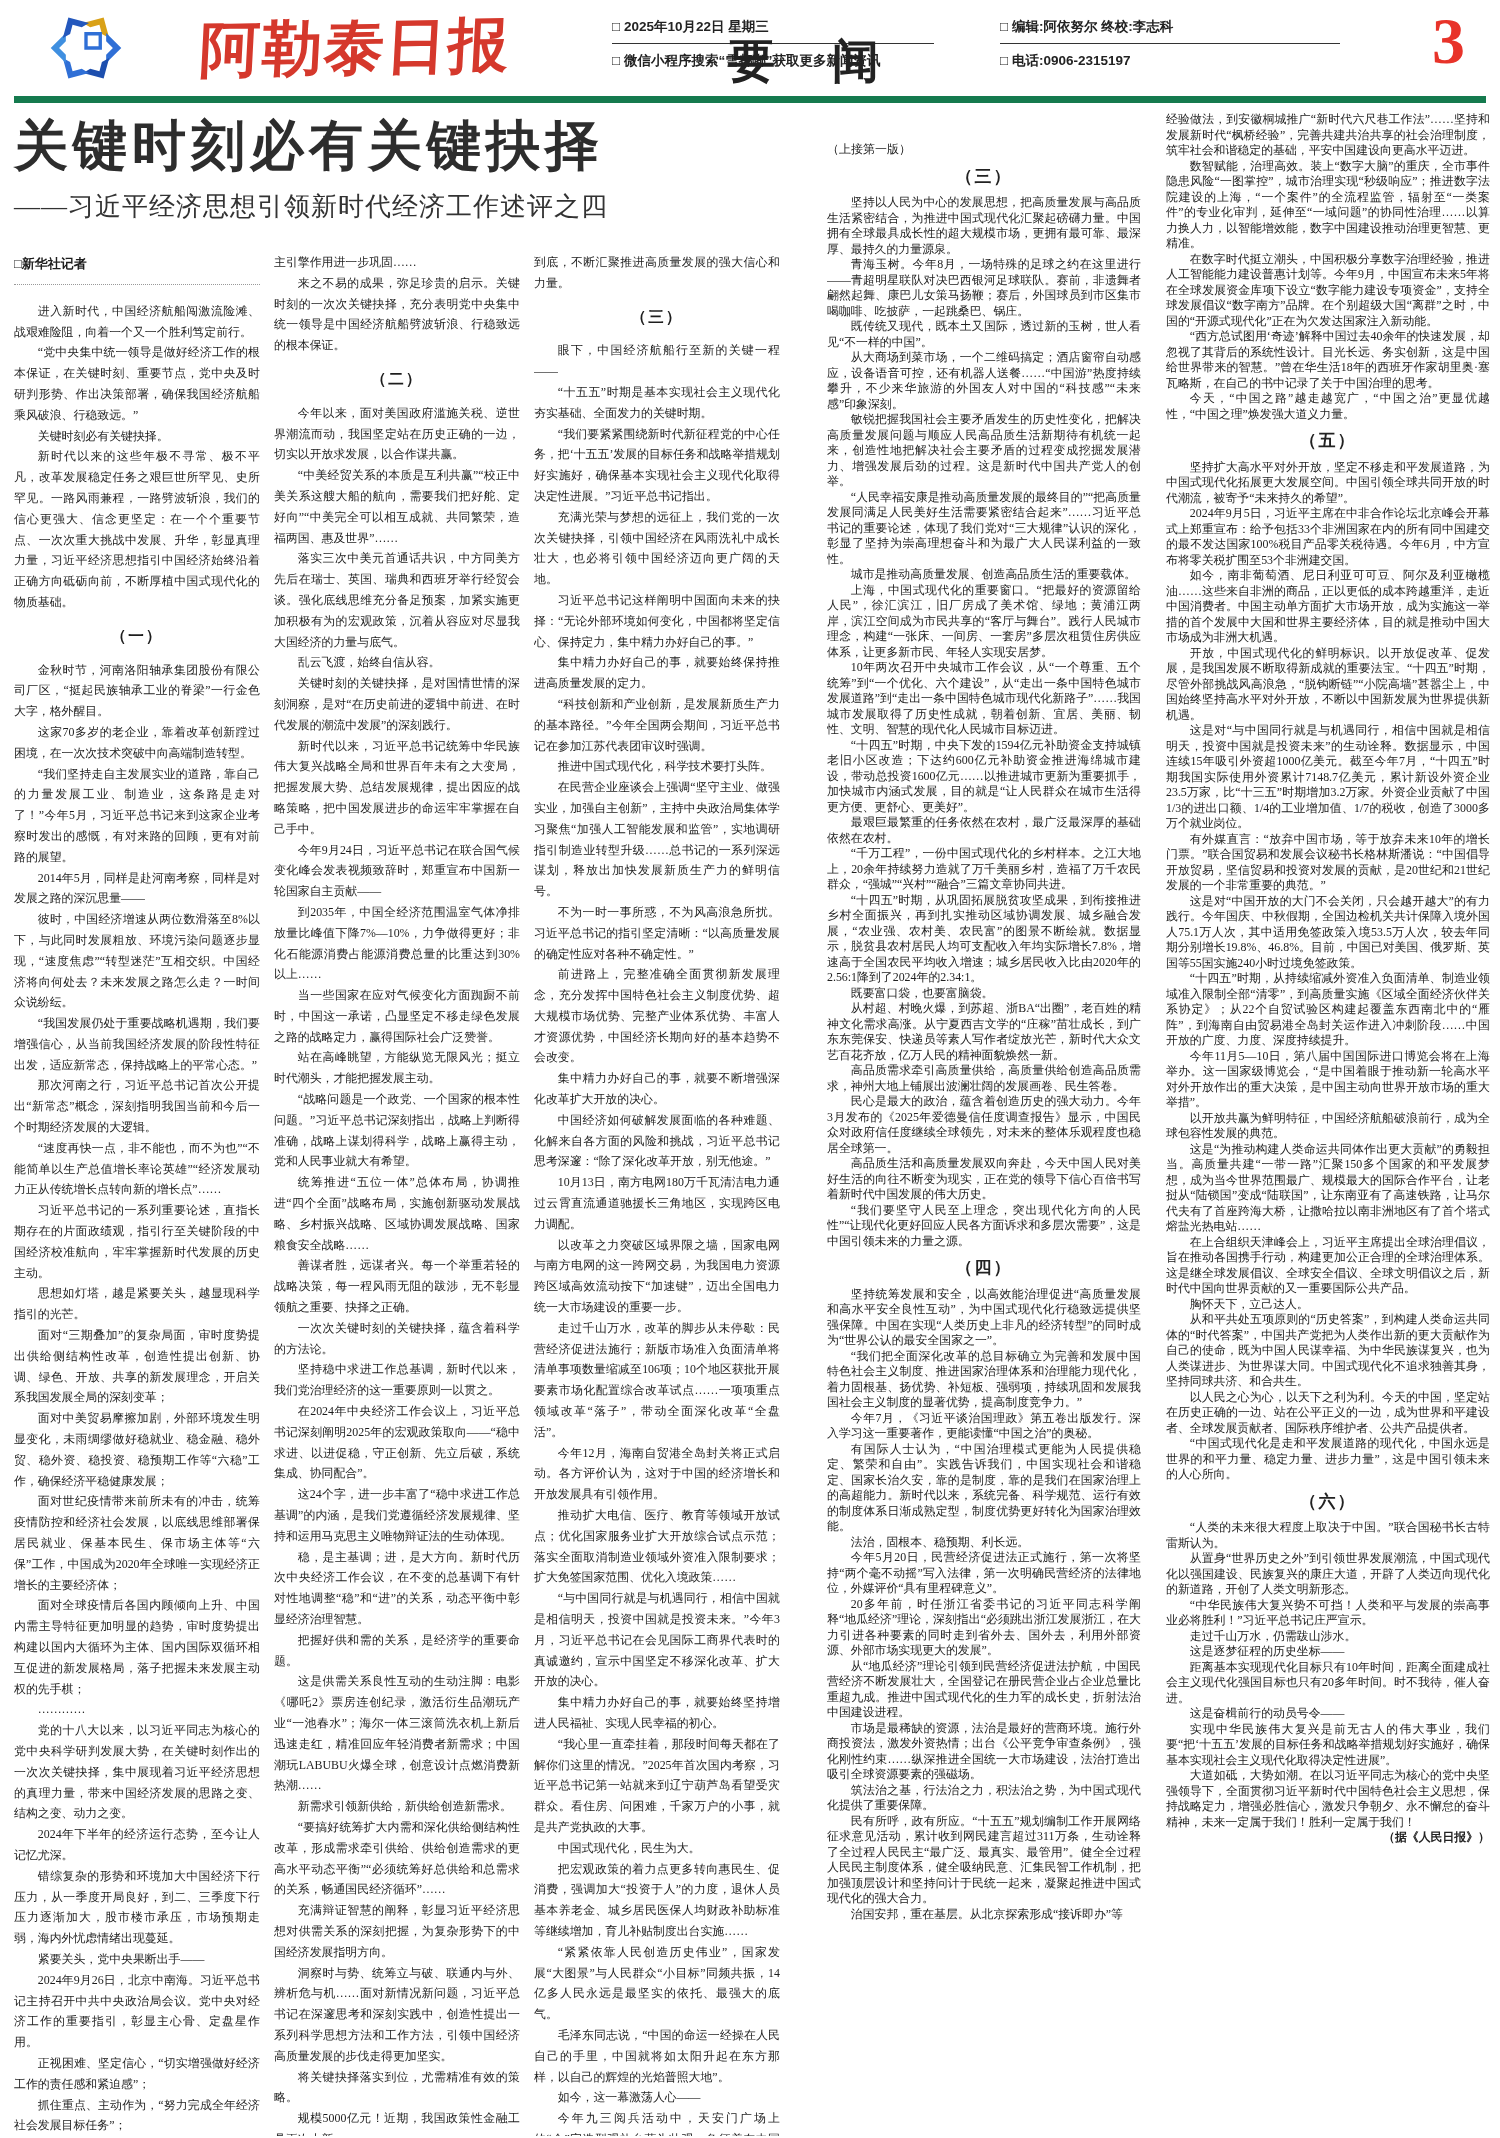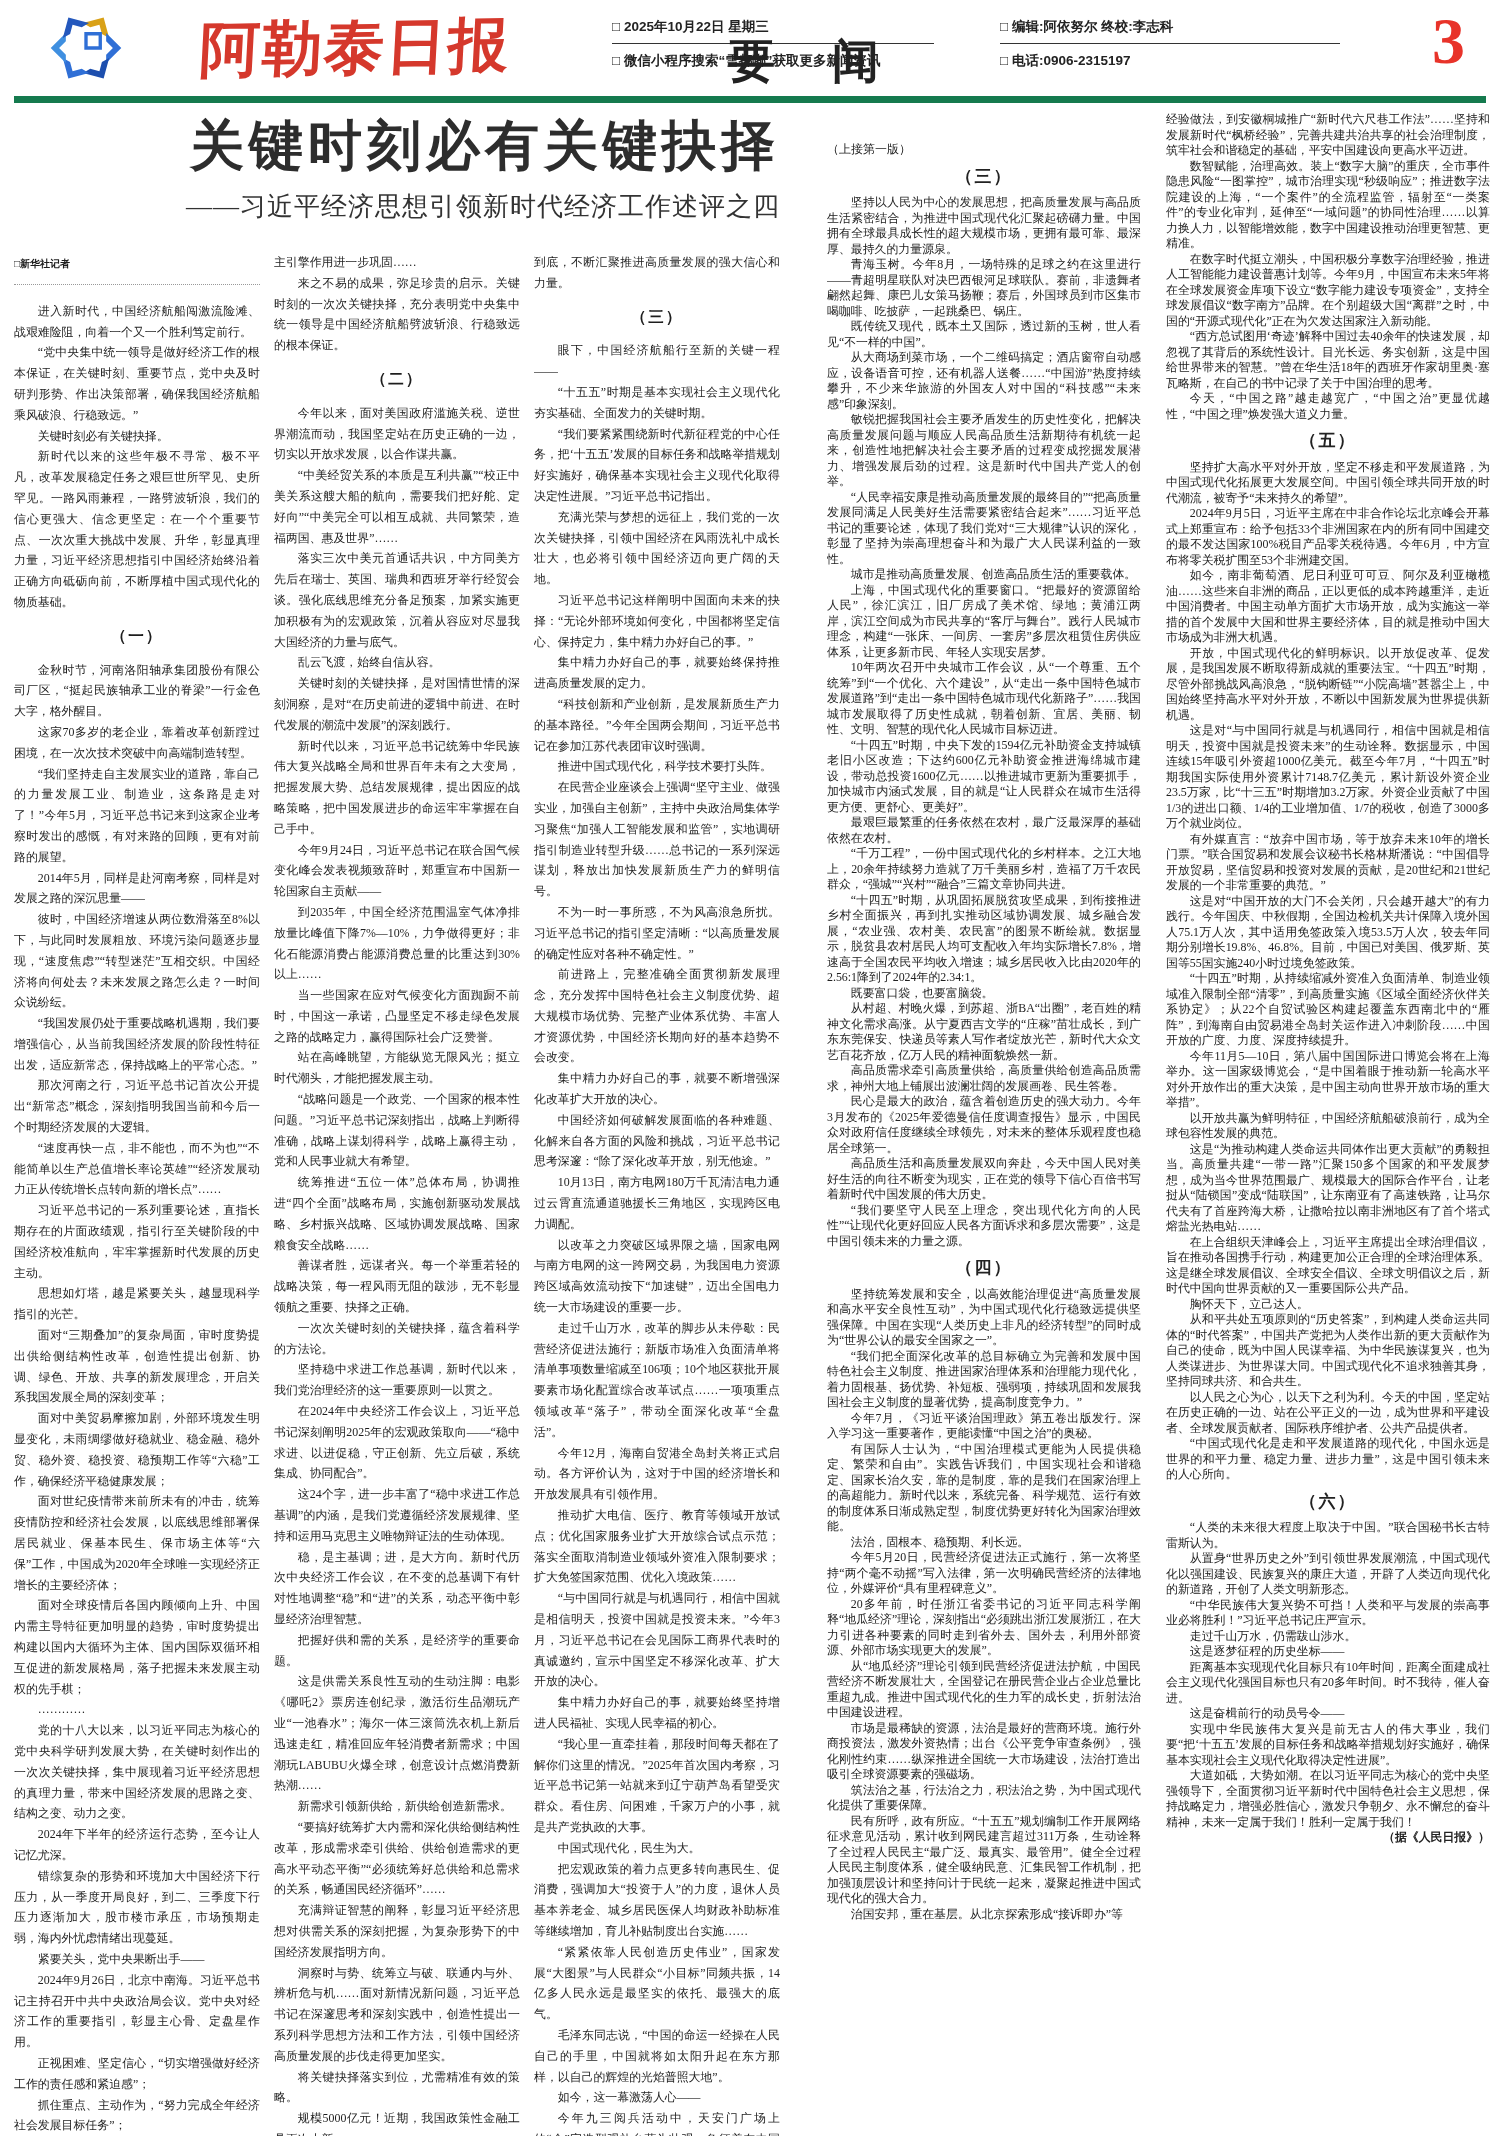--- a/index.html
+++ b/index.html
@@ -15,31 +15,31 @@
         font-size:13.5px;font-weight:bold;color:#222;}
   .mast-info .rule{border-bottom:1.5px solid #333;margin:7px 0 8px 0;}
   .mast-info.left{left:612px;}
   .mast-info.right{left:1000px;width:340px;}
   .section-title{position:absolute;left:728px;top:30px;font-size:47px;font-weight:900;
         letter-spacing:22px;color:#222;font-family:"Liberation Sans",sans-serif;white-space:nowrap;}
   .page-number{position:absolute;left:1432px;top:8px;font-size:66px;line-height:66px;font-weight:900;
         color:#e8332a;font-family:"Liberation Serif",serif;}
   .green-bar{position:absolute;left:14px;top:96px;width:1472px;height:7px;background:#157a4e;}
   
-  .headline-block{position:absolute;left:14px;top:116px;width:766px;text-align:right;}
+  .headline-block{position:absolute;left:14px;top:116px;width:766px;text-align:left;}
   .headline{font-family:"Liberation Sans",sans-serif;font-size:54px;font-weight:900;
         letter-spacing:5px;color:#2d2d2d;line-height:1.1;}
   .subhead{margin-top:14px;font-size:26px;font-weight:500;color:#333;letter-spacing:1px;}
   
   .cols-main{position:absolute;left:14px;top:252px;width:766px;height:1884px;display:flex;gap:14px;overflow:hidden;}
   .scol{width:246px;height:100%;overflow:hidden;font-size:11.9px;line-height:20.8px;
         text-align:justify;text-justify:inter-character;color:#1d1d1d;}
   .scol p{margin:0;text-indent:2em;}
   .scol p.noindent{text-indent:0;}
-  .byline{font-family:"Liberation Sans",sans-serif;font-weight:bold;font-size:10px;
+  .byline{font-family:"Liberation Sans",sans-serif;font-weight:bold;font-size:13px;
         padding:2px 0 9px 0;border-bottom:1.5px dotted #999;margin-bottom:16px;text-indent:0;}
   .sec{font-family:"Liberation Sans",sans-serif;font-weight:bold;font-size:15.5px;
         text-align:center;margin:13px 0;letter-spacing:2px;}
   .sign{text-indent:0;text-align:right;font-family:"Liberation Sans",sans-serif;font-weight:bold;}
   
   .kcol{position:absolute;overflow:hidden;font-size:11.9px;line-height:15.5px;color:#222;
         text-align:justify;text-justify:inter-character;font-family:"Liberation Serif",serif;}
   .kcol p{margin:0;text-indent:2em;}
   .kcol p.noindent{text-indent:0;}
   .kcol .note{font-weight:normal;text-indent:0;font-size:12px;margin-bottom:4px;}

